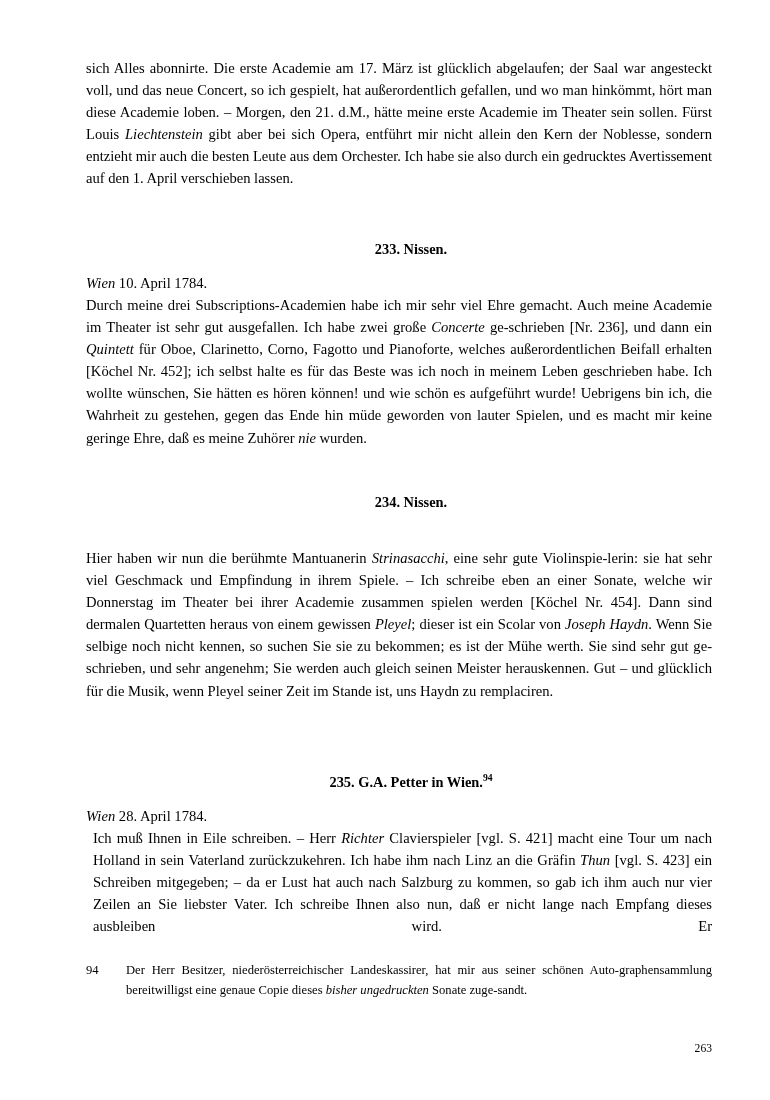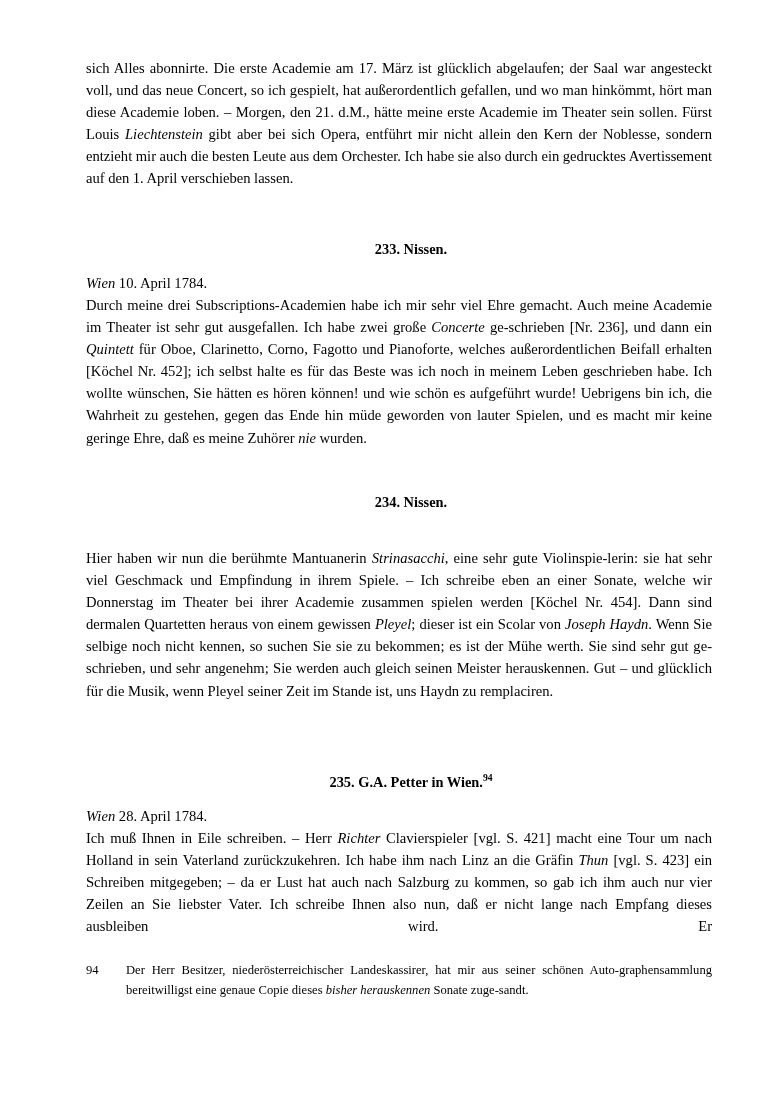--- a/index.html
+++ b/index.html
@@ -35,20 +35,21 @@
     word-spacing: -0.1px;
   }
   .textblock.lastfull > :last-child { }
   .para {
     margin: 0;
   }
   
   .justify-all {
     text-align: justify;
     text-align-last: justify;
+    margin-left: 7px;
   }
   .heading {
     position: absolute;
     left: 12px;
     width: 626px;
     text-align: center;
     font-weight: bold;
     font-size: 14.4px;
     line-height: 22px;
   }
@@ -136,17 +137,20 @@
   <div class="dateline" style="top:805px;">
     <i>Wien</i><span> 28. April 1784.</span>
   </div>
 
   <div class="textblock" style="top:827px;">
     <p class="para justify-all"><span>Ich muß Ihnen in Eile schreiben. – Herr </span><i>Richter</i><span> Clavierspieler [vgl. S. 421] macht eine Tour um nach Holland in sein Vaterland zurückzukehren. Ich habe ihm nach Linz an die Gräfin </span><i>Thun</i><span> [vgl. S. 423] ein Schreiben mitgegeben; – da er Lust hat auch nach Salzburg zu kommen, so gab ich ihm auch nur vier Zeilen an Sie liebster Vater. Ich schreibe Ihnen also nun, daß er nicht lange nach Empfang dieses ausbleiben wird. Er</span></p>
   </div>
 
   <div class="footnote" style="top:961px;">
     <span class="footnote-num">94</span>
-    <div class="footnote-body"><span>Der Herr Besitzer, niederösterreichischer Landeskassirer, hat mir aus seiner schönen Auto-graphensammlung bereitwilligst eine genaue Copie dieses </span><i>bisher herauskennen</i><span> Sonate zuge-sandt.</span></div>
+    <div class="footnote-body"><span>Der Herr Besitzer, niederösterreichischer Landeskassirer, hat mir aus seiner schönen Auto-graphensammlung bereitwilligst eine genaue Copie dieses </span><i>bisher ungedruckten</i><span> Sonate zuge-sandt.</span></div>
   </div>
 
+  <div class="pagenum" style="top:1041px;">
+    <span>263</span>
+  </div>
 
 </div>
 
 </body></html>

